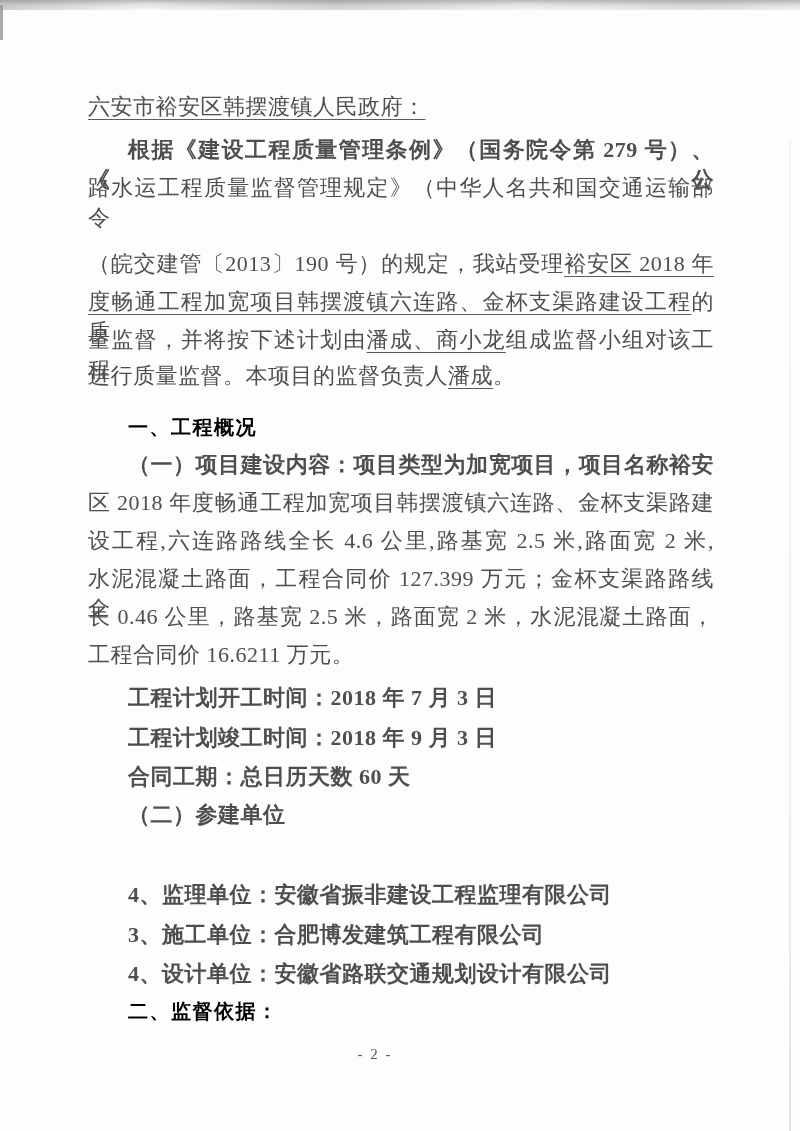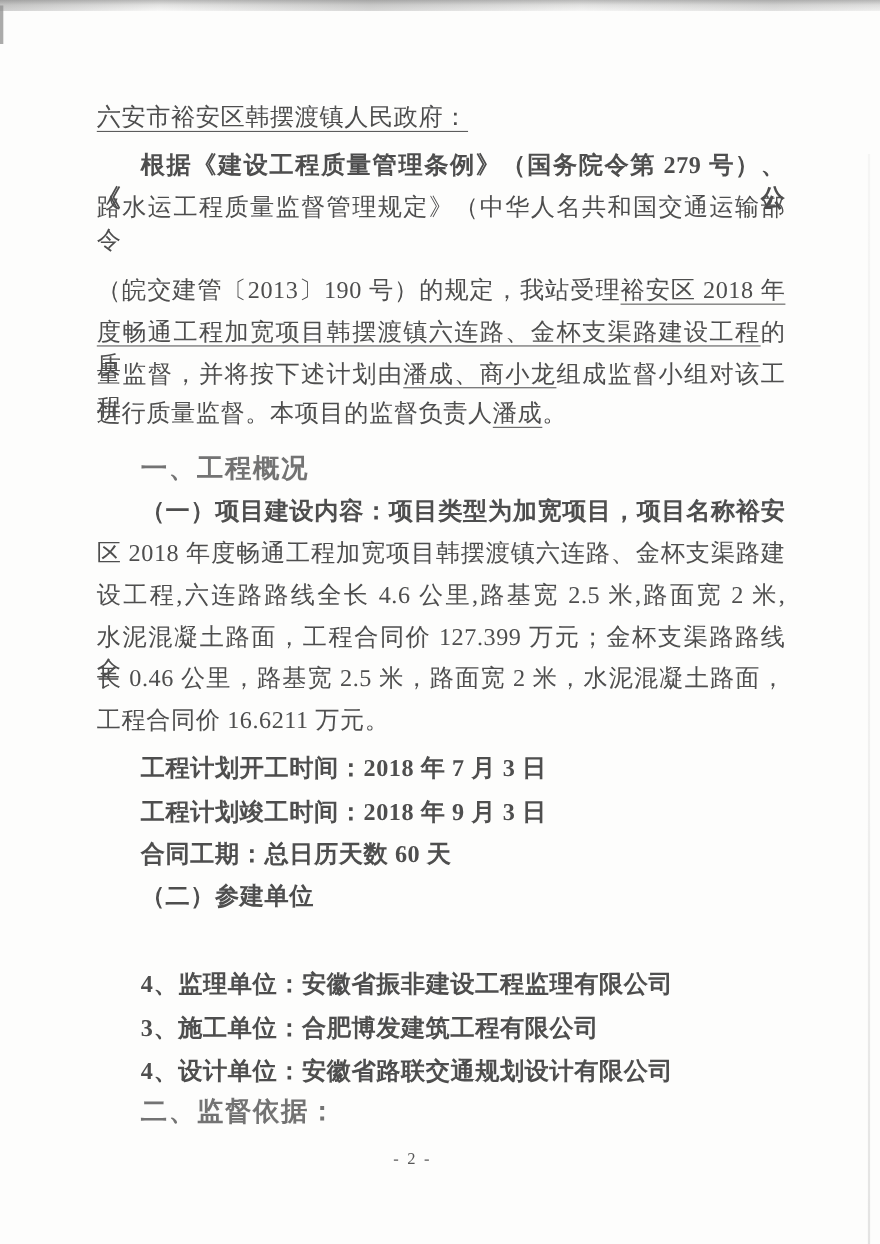--- a/index.html
+++ b/index.html
@@ -41,22 +41,22 @@
   }
   .fill {
     white-space: normal;
     text-align: justify;
     text-align-last: justify;
   }
   .indent { text-indent: 40px; font-weight: bold; }
   .heading {
     font-family: "Liberation Sans", "DejaVu Sans", sans-serif;
     font-weight: 700;
-    font-size: 24px;
-    color: #737373;
+    font-size: 20px;
+    color: #000000;
     letter-spacing: 1.5px;
   }
   .u {
     text-decoration: underline;
     text-underline-offset: 5px;
     text-decoration-thickness: 1px;
     text-decoration-color: #5c5c5c;
   }
   .pagenum {
     position: absolute;

